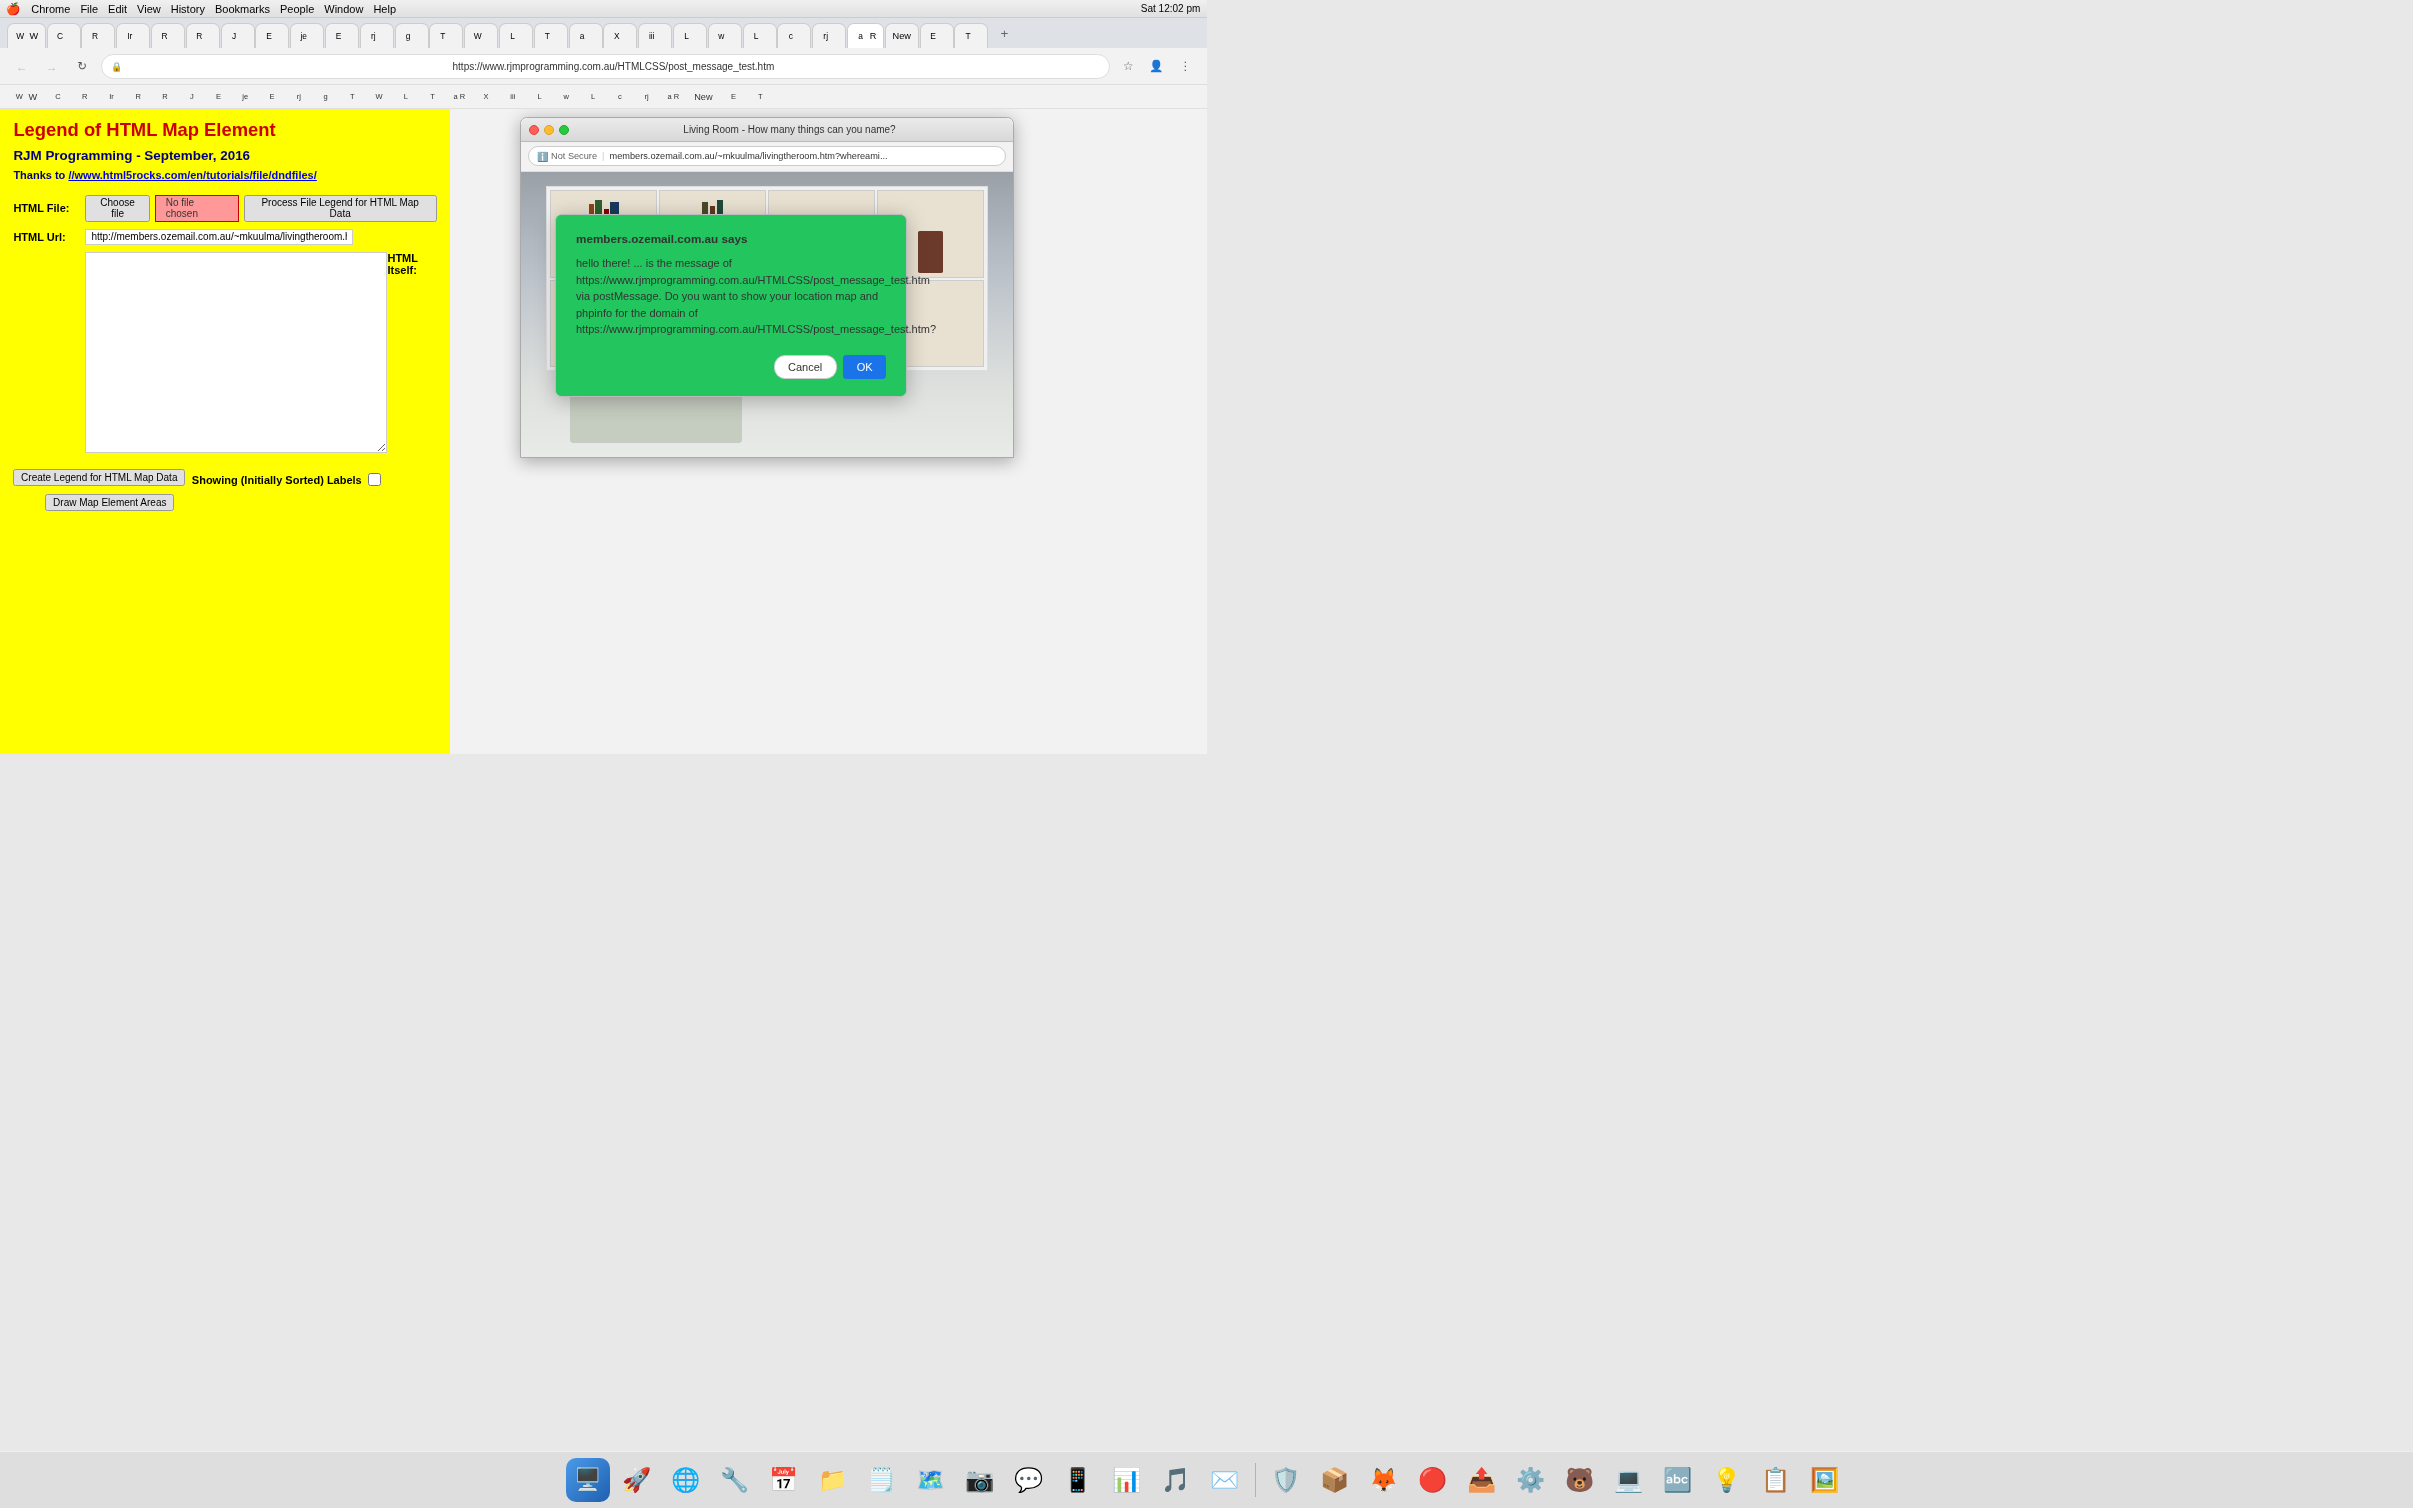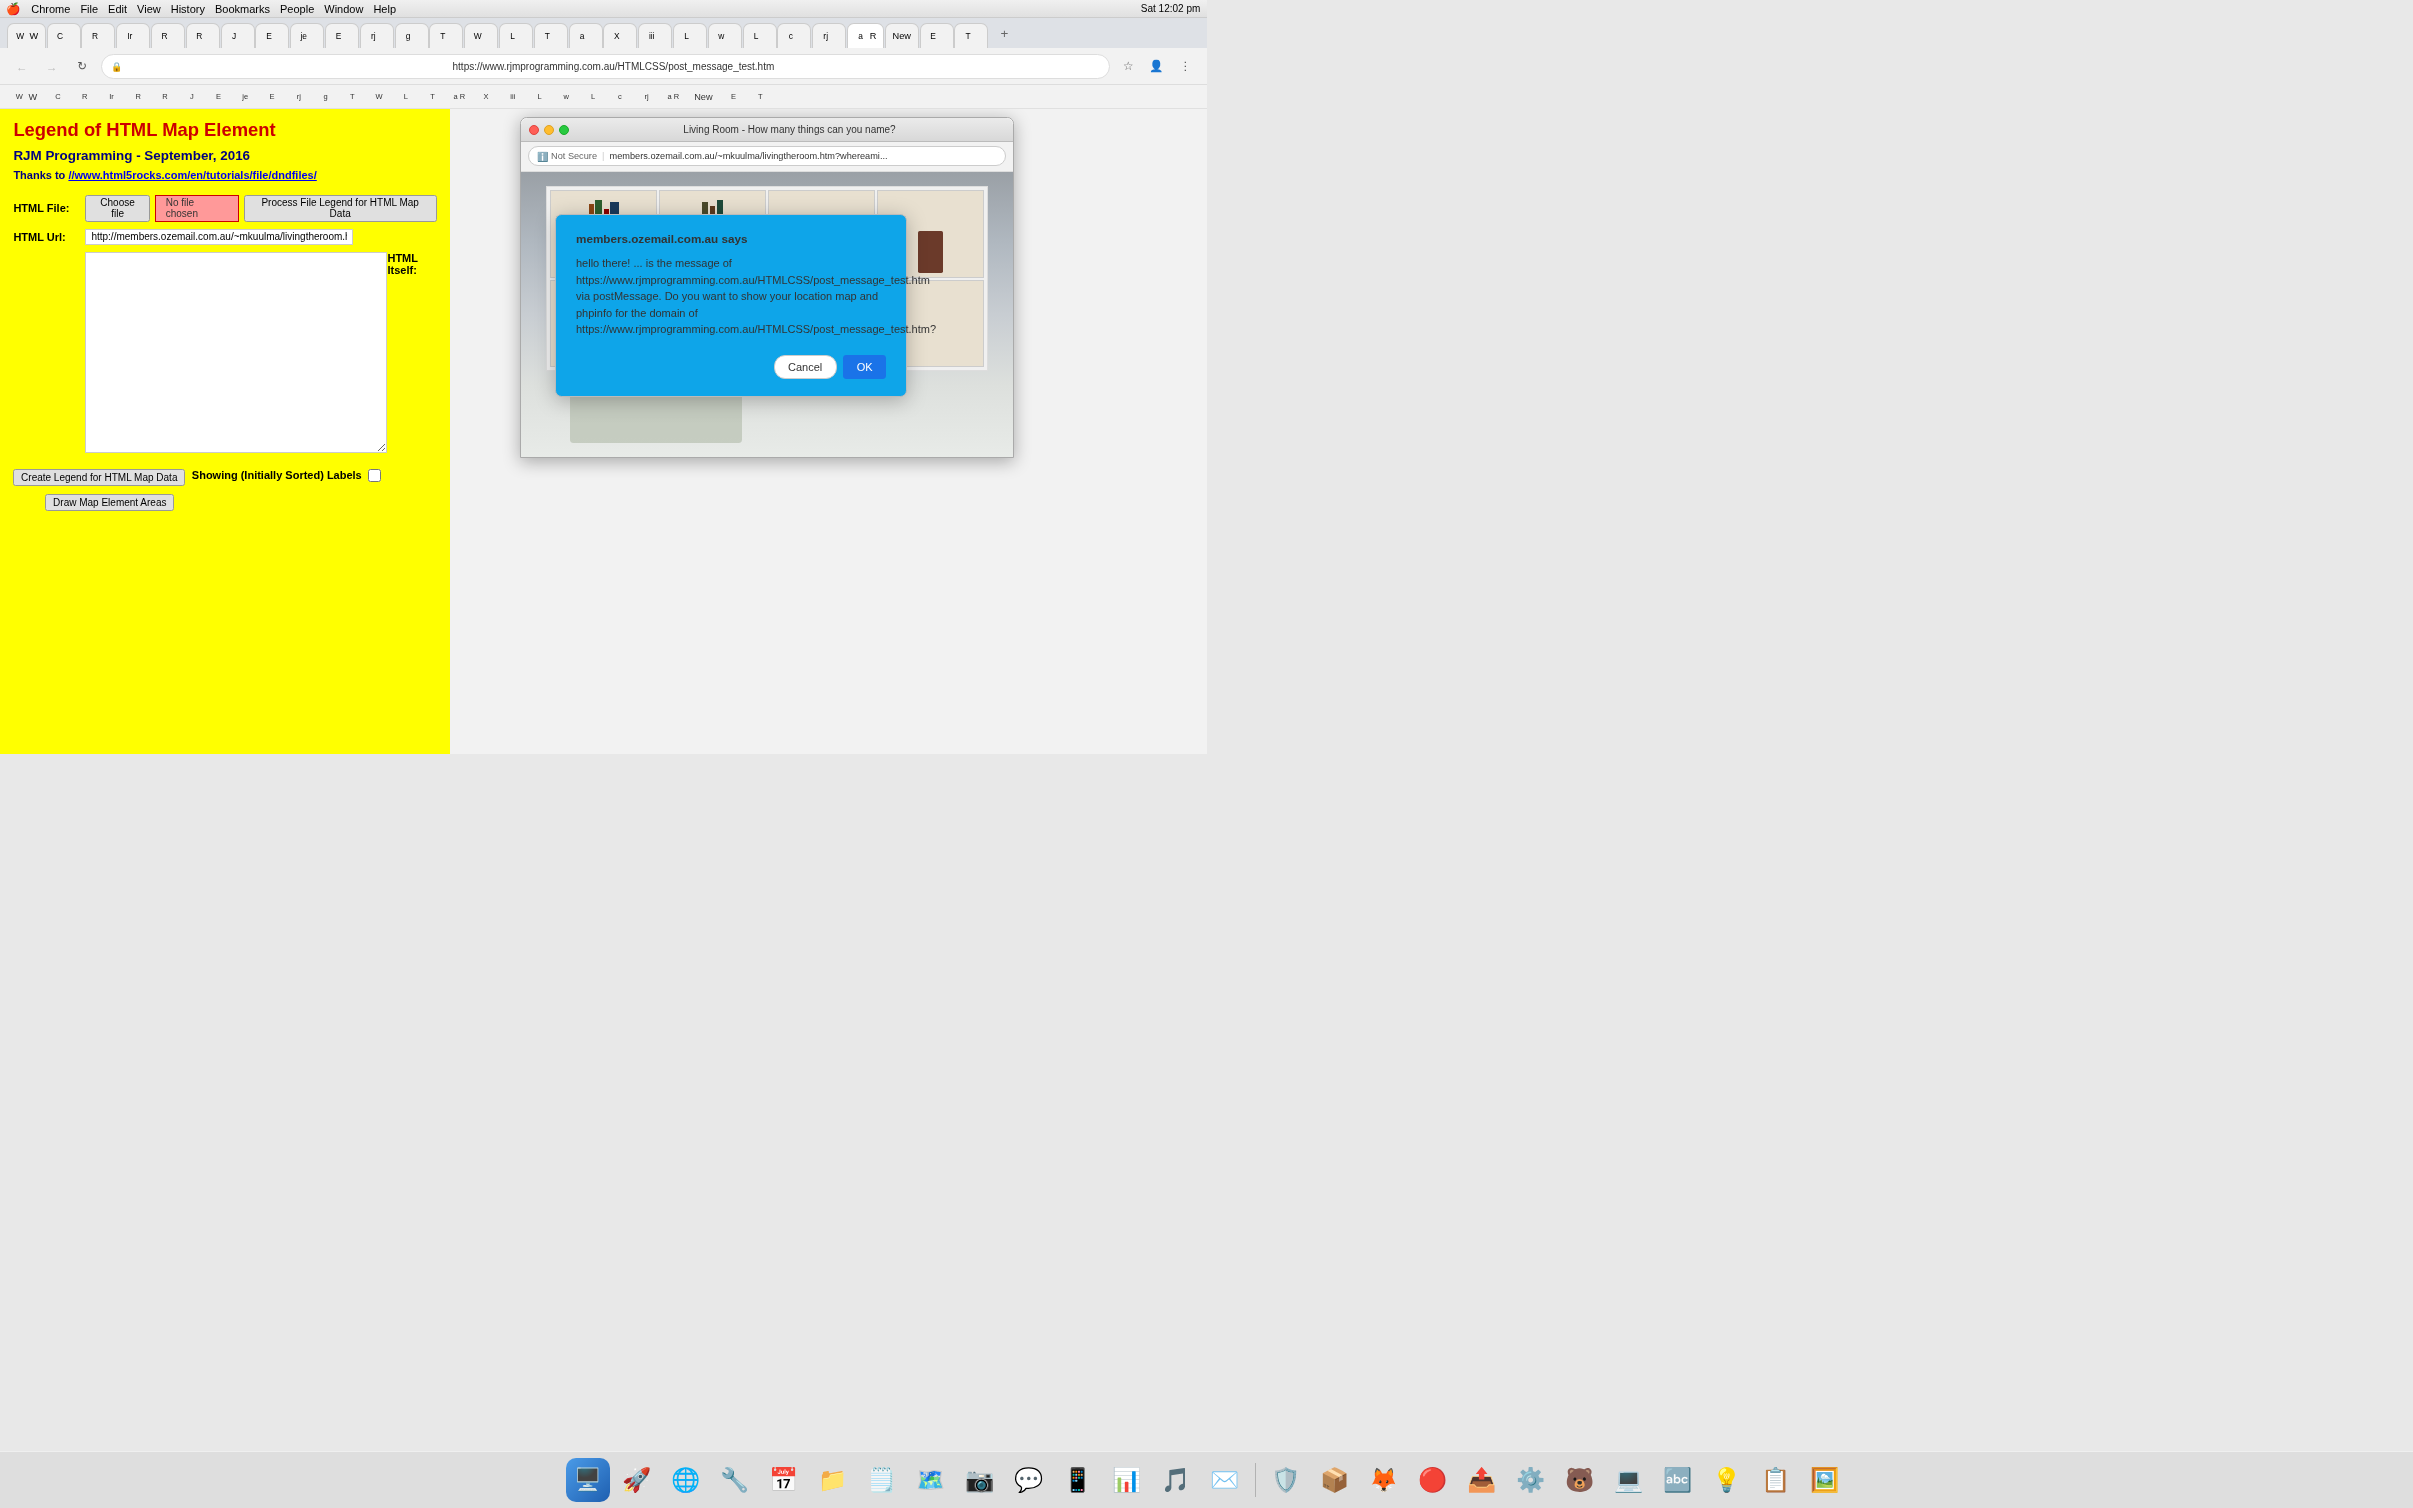--- a/index.html
+++ b/index.html
@@ -291,21 +291,21 @@
       margin-left: 72px;
       margin-bottom: 6.7px;
       display: block;
     }
     .html-itself-label {
       font-weight: bold;
       font-size: 11px;
     }
     .bottom-buttons {
       display: flex;
-      align-items: flex-start;
+      align-items: flex-end;
       gap: 6.7px;
       margin-top: 10px;
       flex-wrap: wrap;
     }
     .action-btn {
       background: #e0e0e0;
       border: 0.8px solid #999;
       border-radius: 2.5px;
       padding: 1.7px 6.7px;
       font-size: 10px;
@@ -400,21 +400,21 @@
       position: absolute;
       top: 54px;
       left: 0;
       right: 0;
       bottom: 0;
       display: flex;
       align-items: center;
       justify-content: center;
     }
     .alert-dialog {
-      background: #0ea5e9;
+      background: #22c55e;
       border: 0.8px solid #bbb;
       border-radius: 6.7px;
       box-shadow: 0 3.4px 20px rgba(0,0,0,0.25);
       width: 352px;
       padding: 17px 20px 17px;
       position: absolute;
       top: 42px;
       left: 34px;
       z-index: 20;
     }

